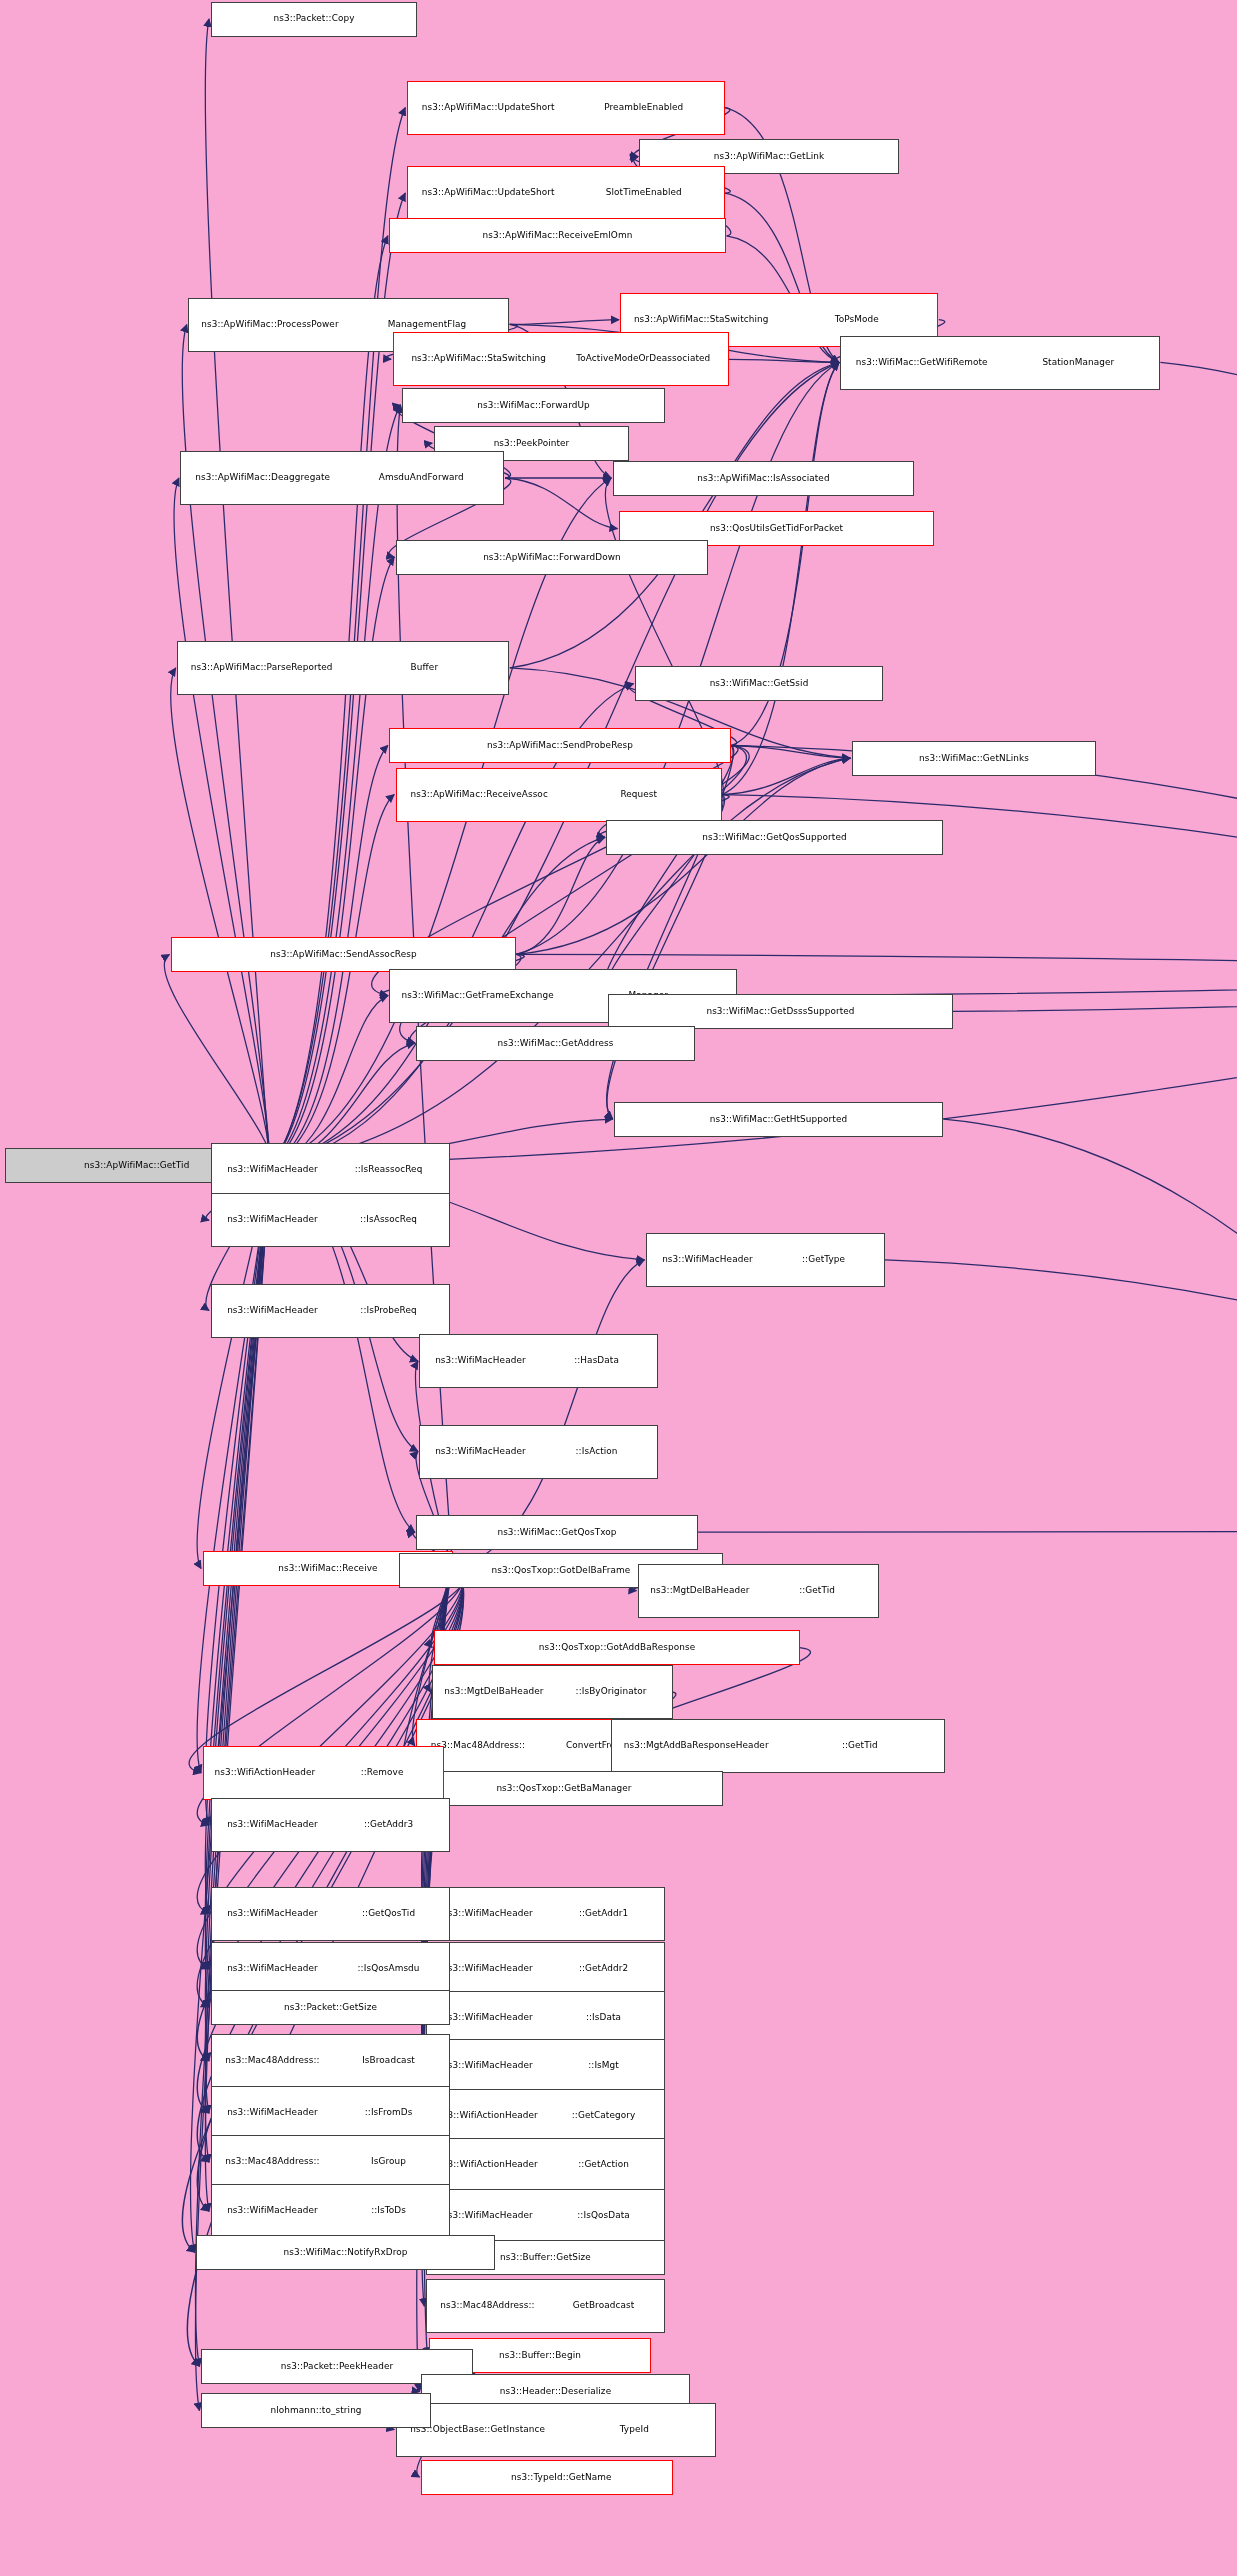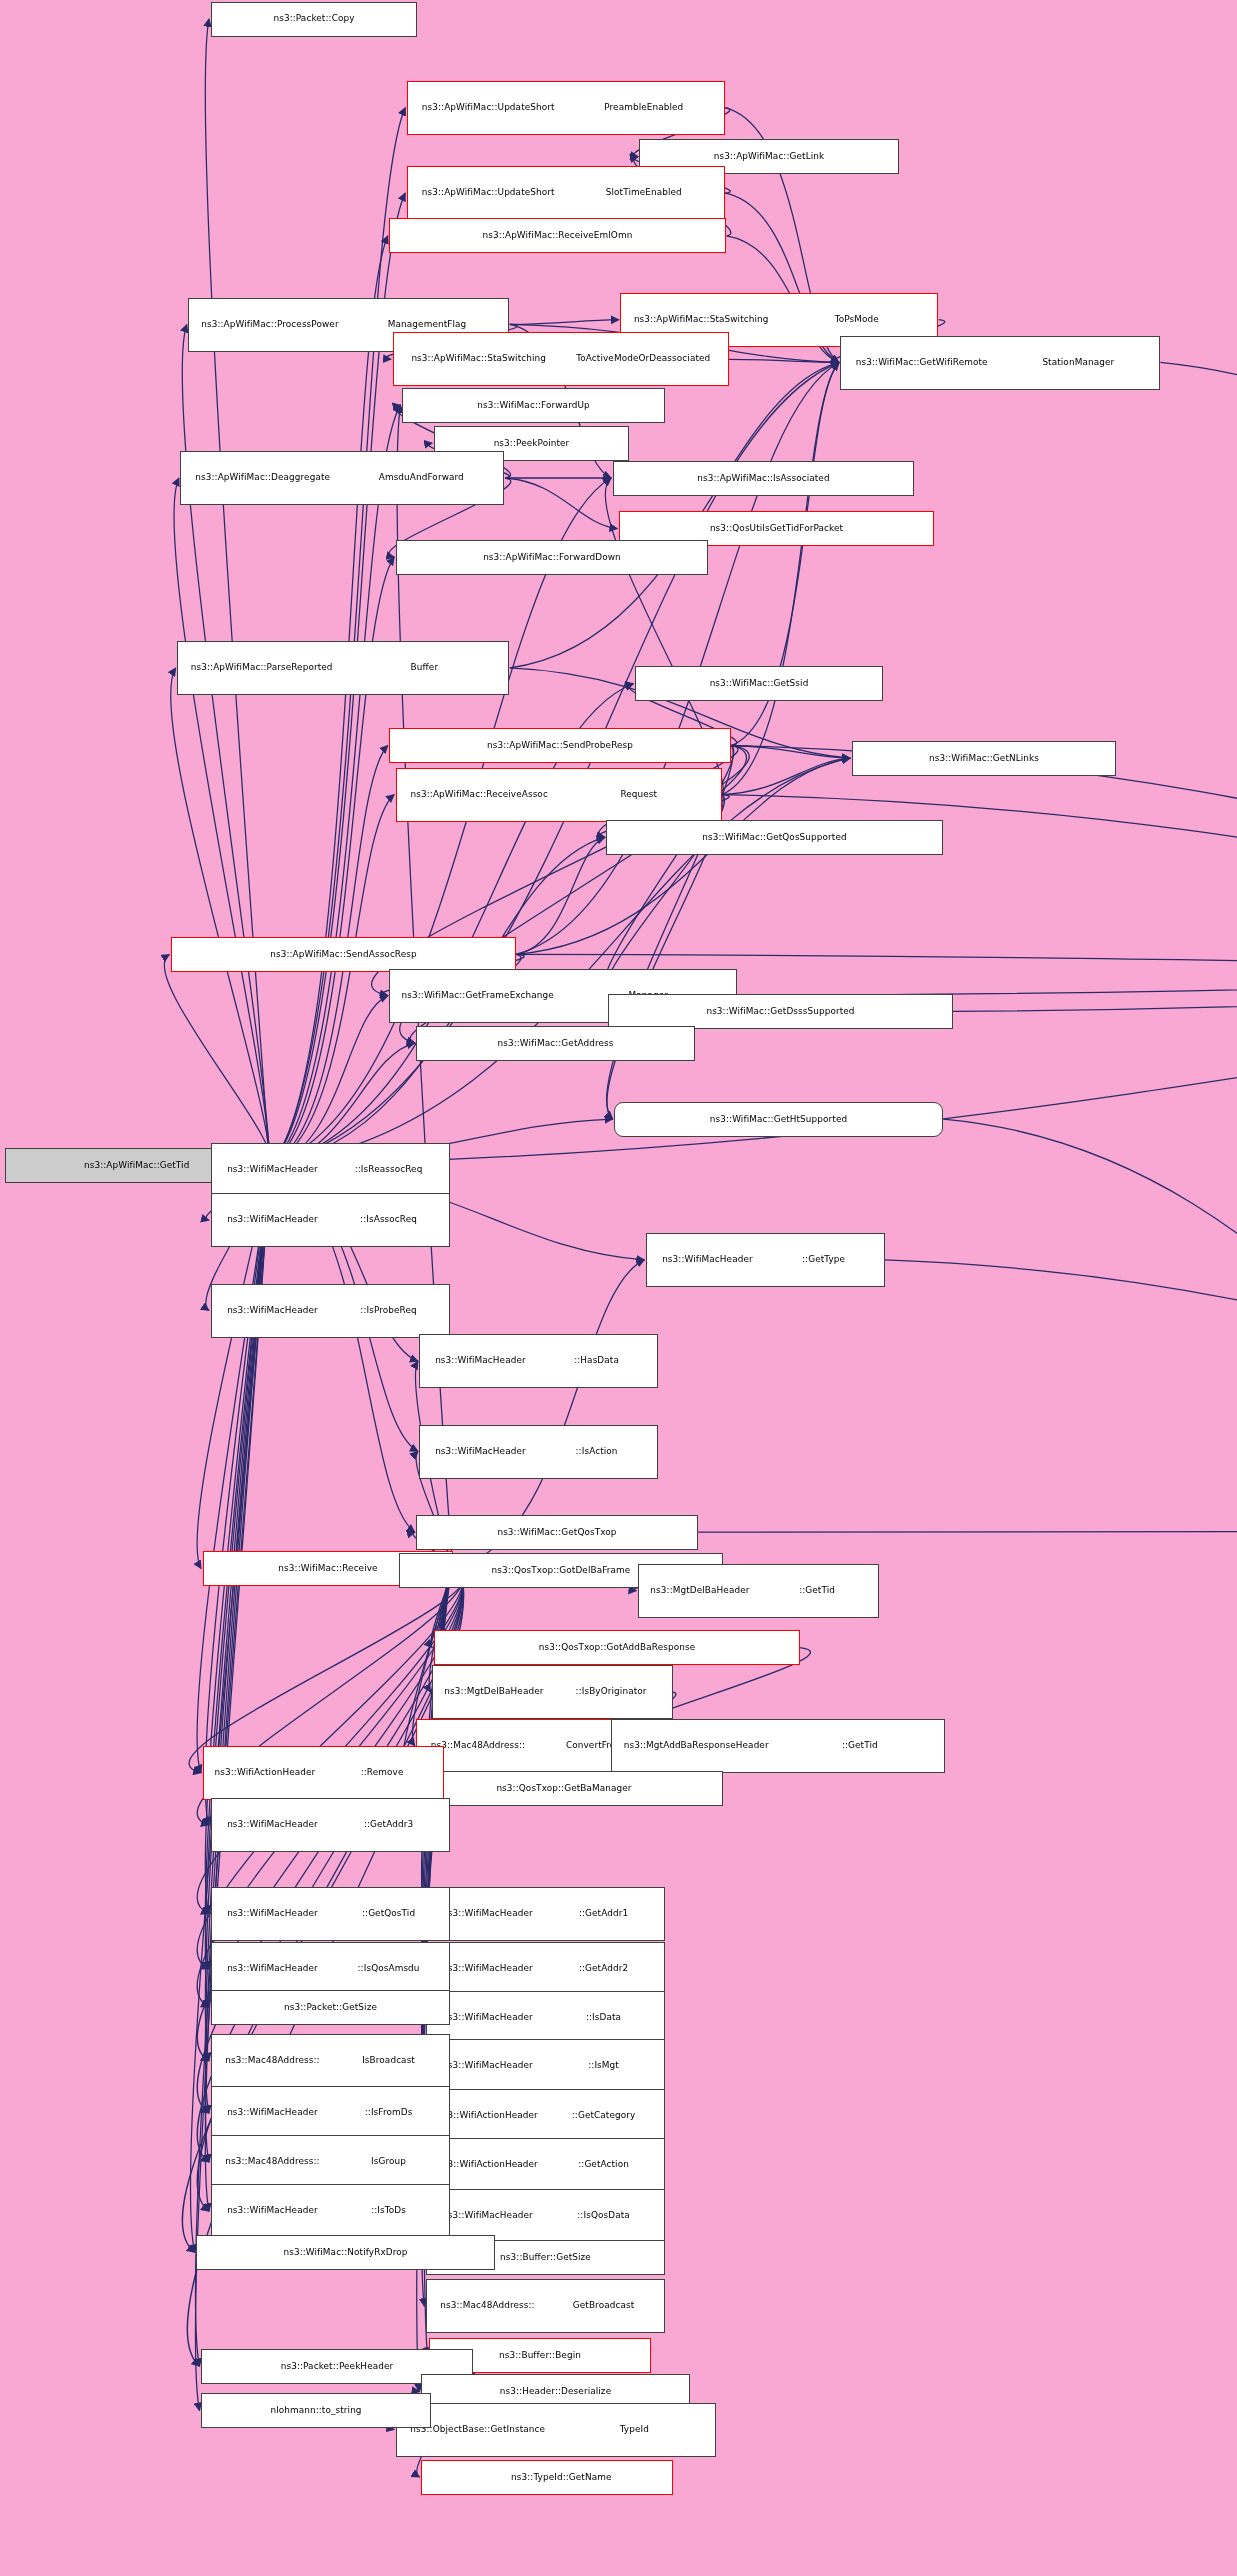--- a/index.html
+++ b/index.html
@@ -208,21 +208,21 @@
       <div class="node" style="left: 396px; top: 540px; width: 312px; height: 35px;">
         <span>ns3::ApWifiMac::ForwardDown</span>
       </div>
       <div class="node" style="left: 177px; top: 641px; width: 332px; height: 54px;">
         <span>ns3::ApWifiMac::ParseReported</span>
         <span>Buffer</span>
       </div>
       <div class="node" style="left: 635px; top: 666px; width: 248px; height: 35px;">
         <span>ns3::WifiMac::GetSsid</span>
       </div>
-      <div class="node" style="left: 852px; top: 741px; width: 264px; height: 35px;">
+      <div class="node" style="left: 852px; top: 741px; width: 244px; height: 35px;">
         <span>ns3::WifiMac::GetNLinks</span>
       </div>
       <div class="node red" style="left: 389px; top: 728px; width: 342px; height: 35px;">
         <span>ns3::ApWifiMac::SendProbeResp</span>
       </div>
       <div class="node red" style="left: 396px; top: 768px; width: 326px; height: 54px;">
         <span>ns3::ApWifiMac::ReceiveAssoc</span>
         <span>Request</span>
       </div>
       <div class="node" style="left: 606px; top: 820px; width: 337px; height: 35px;">
@@ -234,21 +234,21 @@
       <div class="node" style="left: 389px; top: 969px; width: 348px; height: 54px;">
         <span>ns3::WifiMac::GetFrameExchange</span>
         <span>Manager</span>
       </div>
       <div class="node" style="left: 608px; top: 994px; width: 345px; height: 35px;">
         <span>ns3::WifiMac::GetDsssSupported</span>
       </div>
       <div class="node" style="left: 416px; top: 1026px; width: 279px; height: 35px;">
         <span>ns3::WifiMac::GetAddress</span>
       </div>
-      <div class="node" style="left: 614px; top: 1102px; width: 329px; height: 35px; border-radius: 9px;">
+      <div class="node" style="left: 614px; top: 1102px; width: 329px; height: 35px;">
         <span>ns3::WifiMac::GetHtSupported</span>
       </div>
       <div class="node root" style="left: 4.7px; top: 1148px; width: 264px; height: 35px;">
         <span>ns3::ApWifiMac::GetTid</span>
       </div>
       <div class="node" style="left: 211px; top: 1143px; width: 239px; height: 54px;">
         <span>ns3::WifiMacHeader</span>
         <span>::IsReassocReq</span>
       </div>
       <div class="node" style="left: 211px; top: 1193px; width: 239px; height: 54px;">

